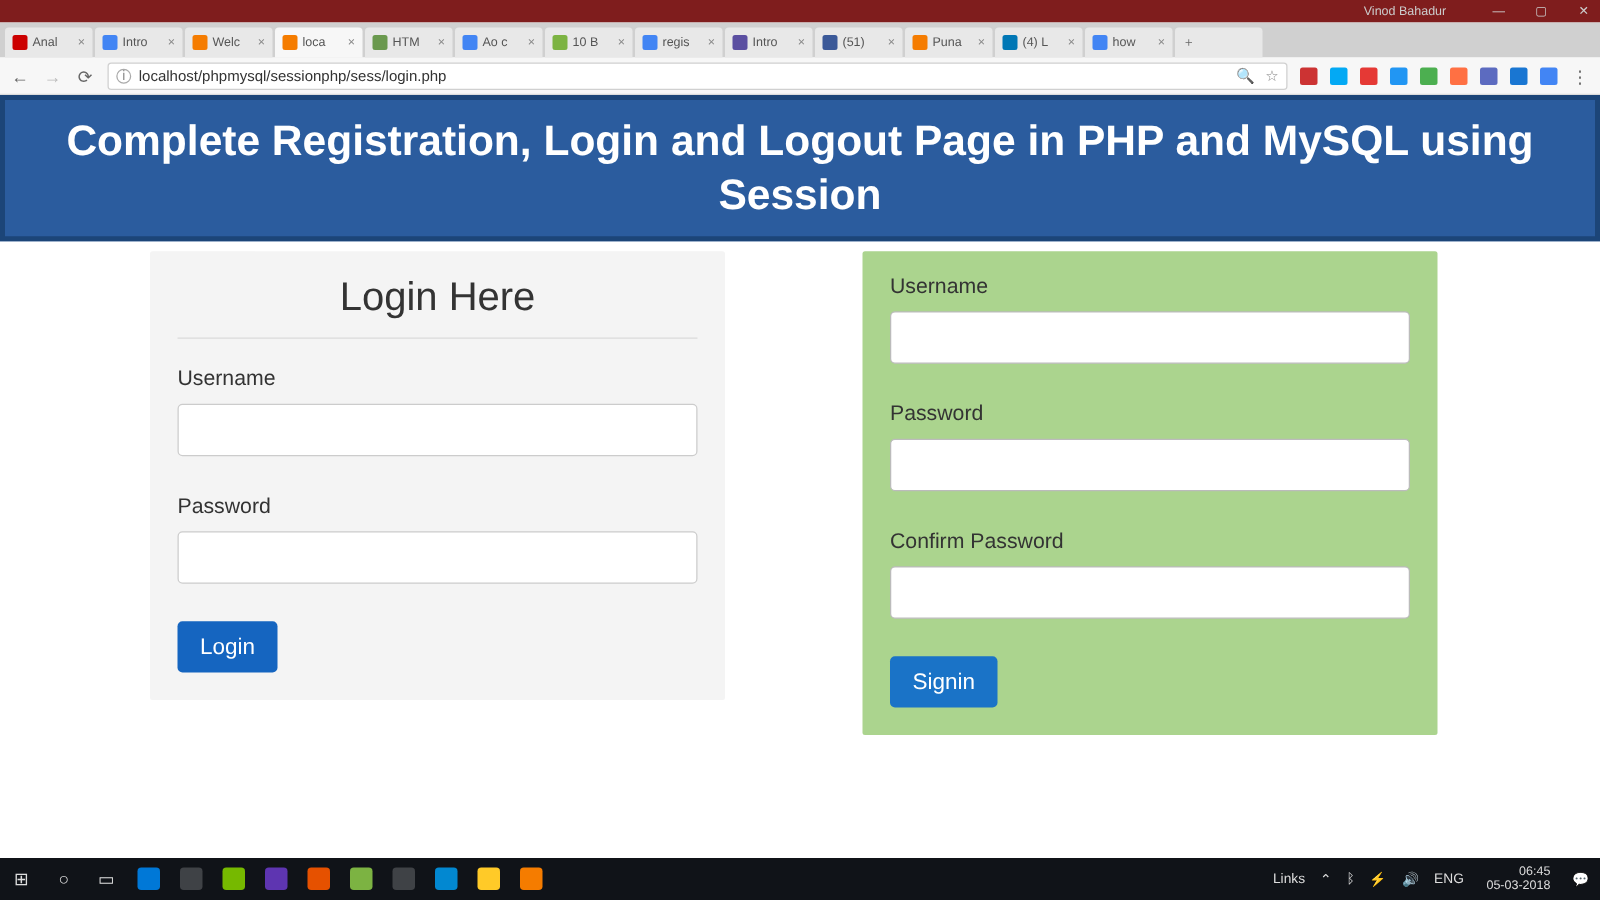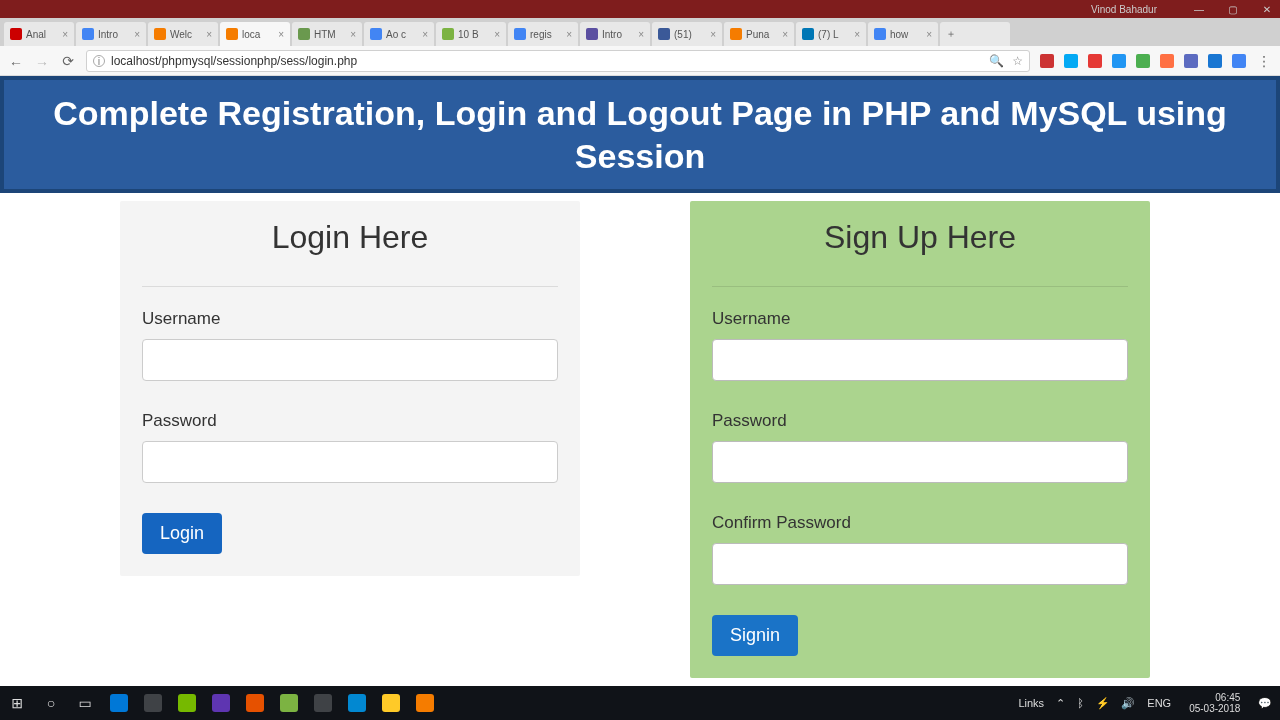--- a/index.html
+++ b/index.html
@@ -27,21 +27,21 @@
 .ext-icons { display: flex; gap: 10px; }
 .ext-ic { width: 14px; height: 14px; border-radius: 2px; }
 
 
 .page { height: 664px; overflow: hidden; }
 .banner { background: #2b5c9e; border: 4px solid #1c4578; color: #fff; text-align: center; padding: 12px 20px; font-size: 34px; font-weight: 600; line-height: 1.25; }
 .cols { display: flex; gap: 110px; padding: 8px 120px 0 120px; align-items: flex-start; }
 .panel { border-radius: 2px; padding: 18px 22px 22px 22px; width: 460px; }
 .panel.login { background: #f4f4f4; }
 .panel.signup { background: #abd48e; }
-.panel h2 { font-size: 32px; font-weight: 400; color: #333; text-align: center; border-bottom: 1px solid rgba(0,0,0,0.1); padding-bottom: 30px; margin-bottom: 22px; }
+.panel h2 { font-size: 32px; font-weight: 400; color: #333; text-align: center; border-bottom: 1px solid rgba(0,0,0,0.1); padding-bottom: 14px; margin-bottom: 22px; }
 .fgroup { margin-bottom: 30px; }
 .fgroup label { display: block; font-size: 17px; color: #333; margin-bottom: 10px; }
 .fgroup input { width: 100%; height: 42px; border: 1px solid #ccc; border-radius: 4px; font-size: 15px; padding: 0 10px; background: #fff; }
 .panel.signup .fgroup input { border-color: #bbb; }
 .btn { background: #1a73c7; color: #fff; border: none; border-radius: 4px; font-size: 18px; padding: 10px 18px; cursor: pointer; }
 .btn.dark { background: #1565c0; text-align: right; }
 
 
 .taskbar { position: fixed; bottom: 0; left: 0; right: 0; height: 34px; background: #101318; display: flex; align-items: center; color: #ddd; font-size: 11px; }
 .taskbar .start { width: 40px; text-align: center; font-size: 14px; }
@@ -111,21 +111,21 @@
       <span>(51)</span>
       <span class="x">×</span>
     </div>
     <div class="tab">
       <span class="fav" style="background:#f57c00"></span>
       <span>Puna</span>
       <span class="x">×</span>
     </div>
     <div class="tab">
       <span class="fav" style="background:#0077b5"></span>
-      <span>(7) L</span>
+      <span>(4) L</span>
       <span class="x">×</span>
     </div>
     <div class="tab">
       <span class="fav" style="background:#4285f4"></span>
       <span>how</span>
       <span class="x">×</span>
     </div>
     <div class="tab newtab">＋</div>
   </div>
 
@@ -166,21 +166,20 @@
         <input type="text" style="">
       </div>
       <div class="fgroup">
         <label>Password</label>
         <input type="password" style="">
       </div>
       <button class="btn dark">Login</button>
     </div>
 
     <div class="panel signup">
-      <h2>Sign Up Here</h2>
       <div class="fgroup">
         <label>Username</label>
         <input type="text" style="">
       </div>
       <div class="fgroup">
         <label>Password</label>
         <input type="password" style="">
       </div>
       <div class="fgroup">
         <label>Confirm Password</label>

